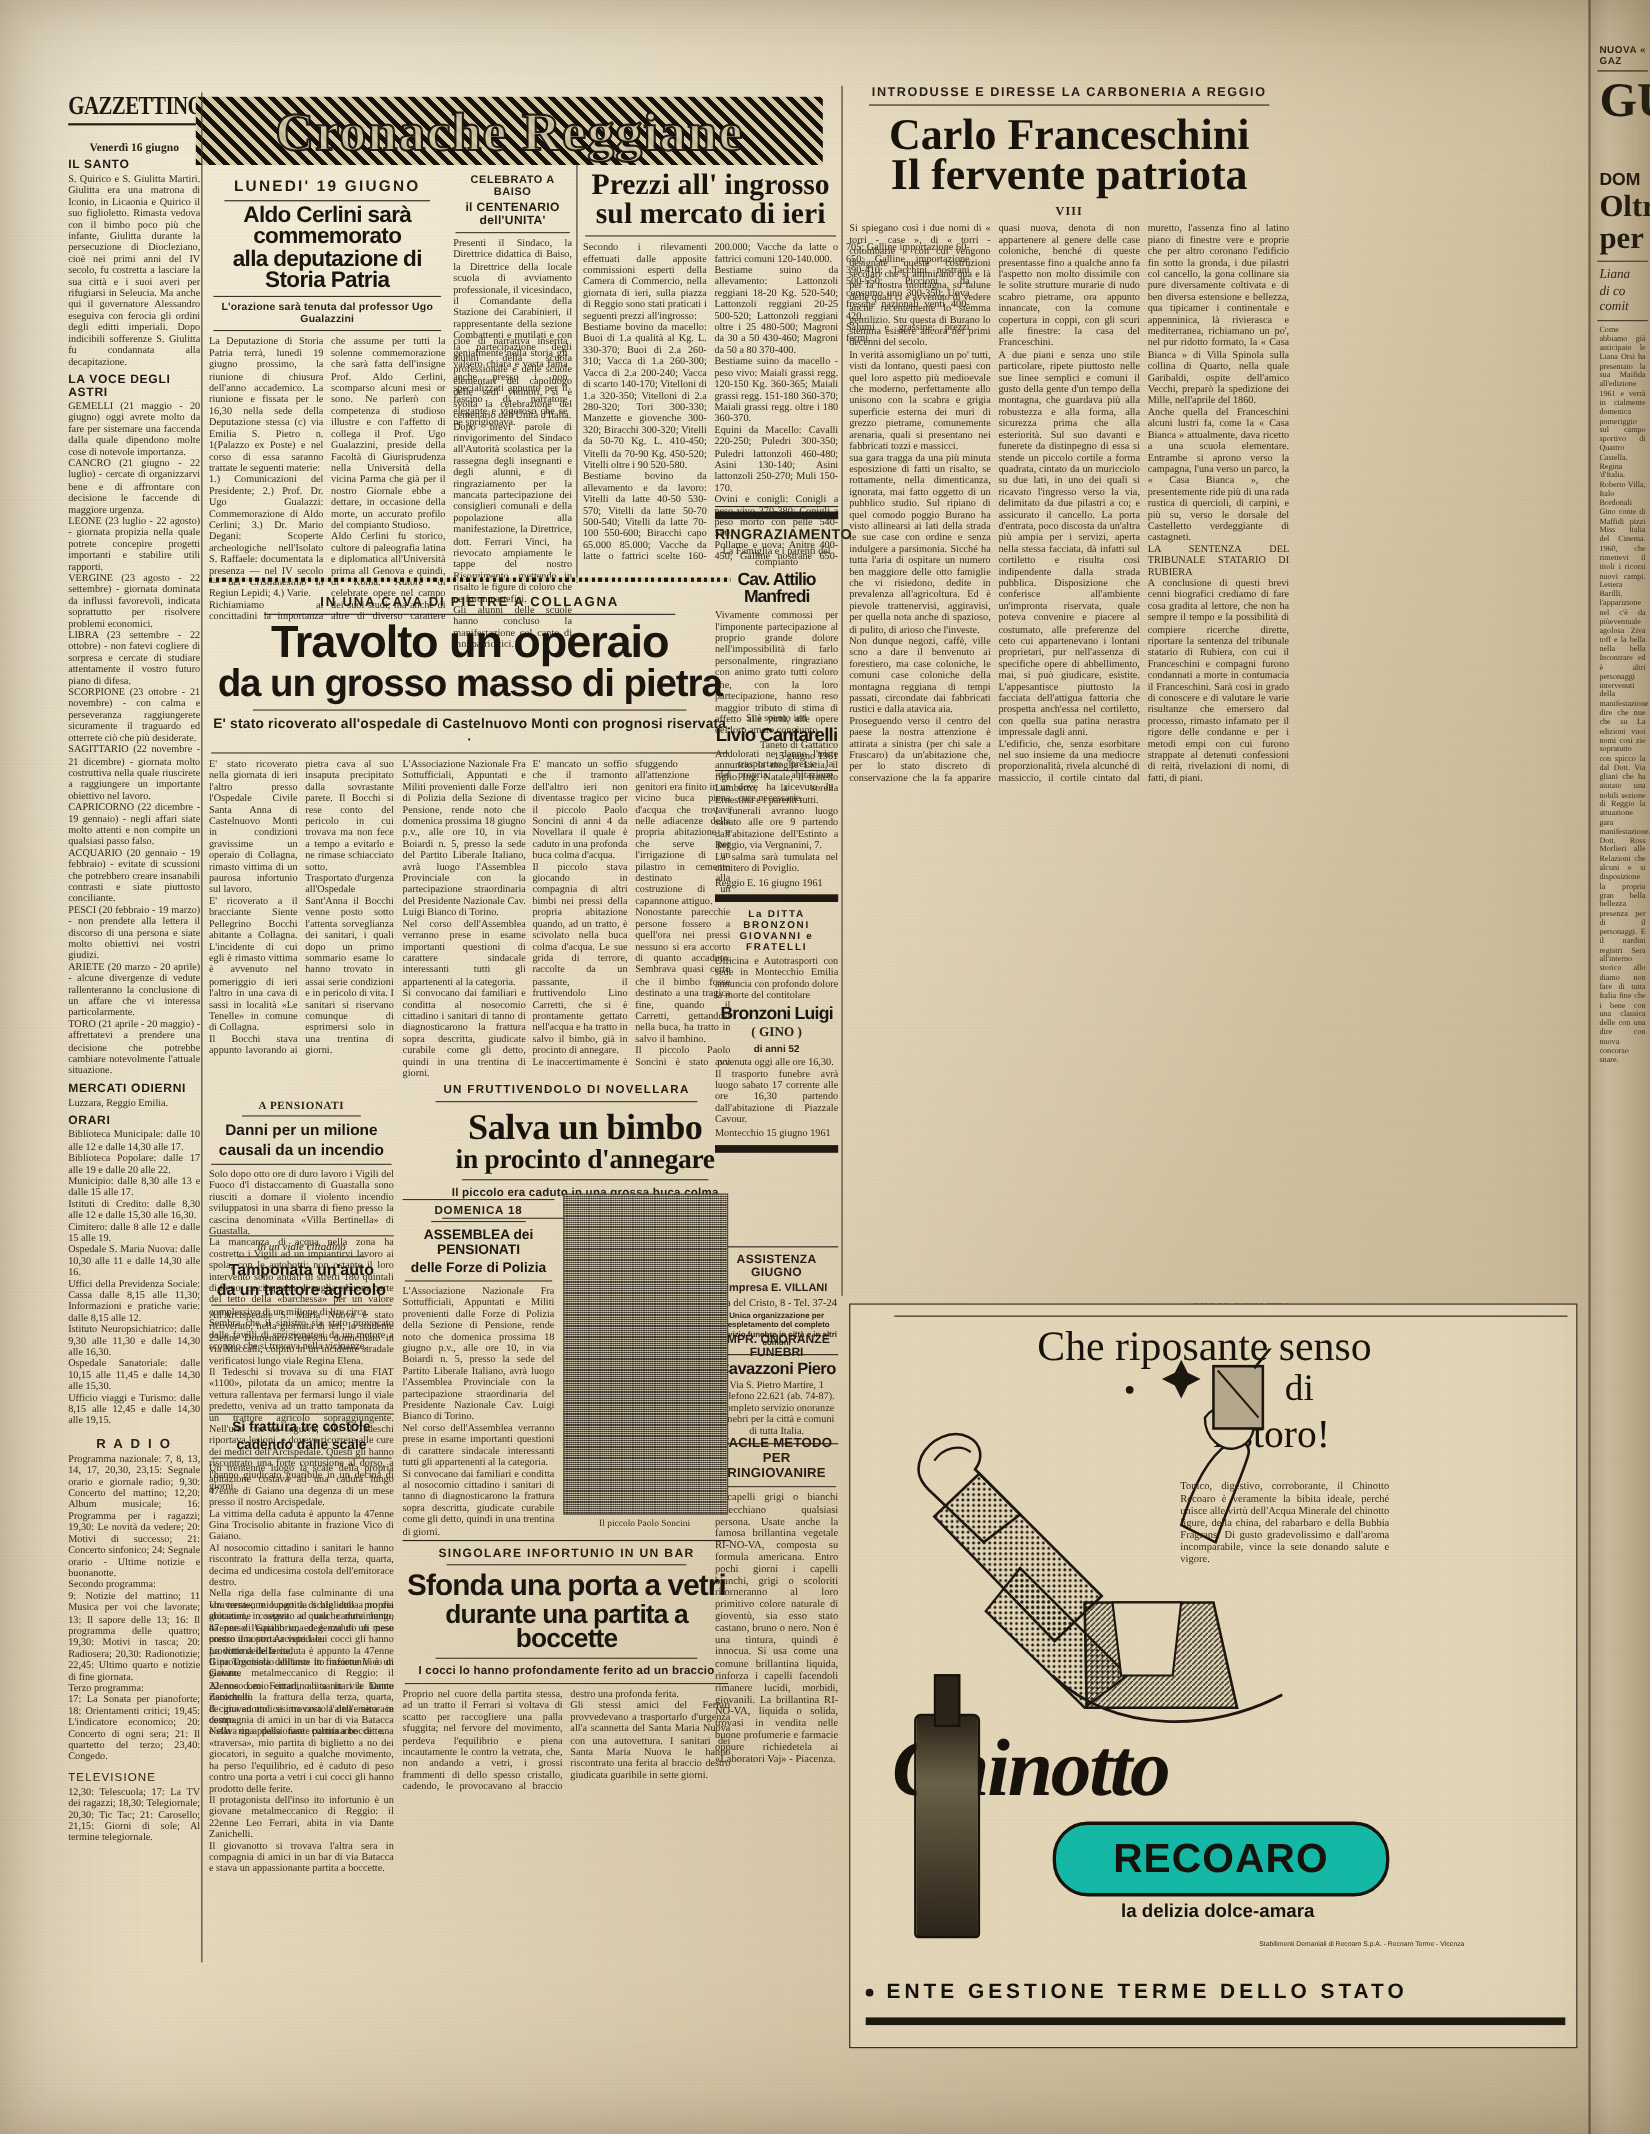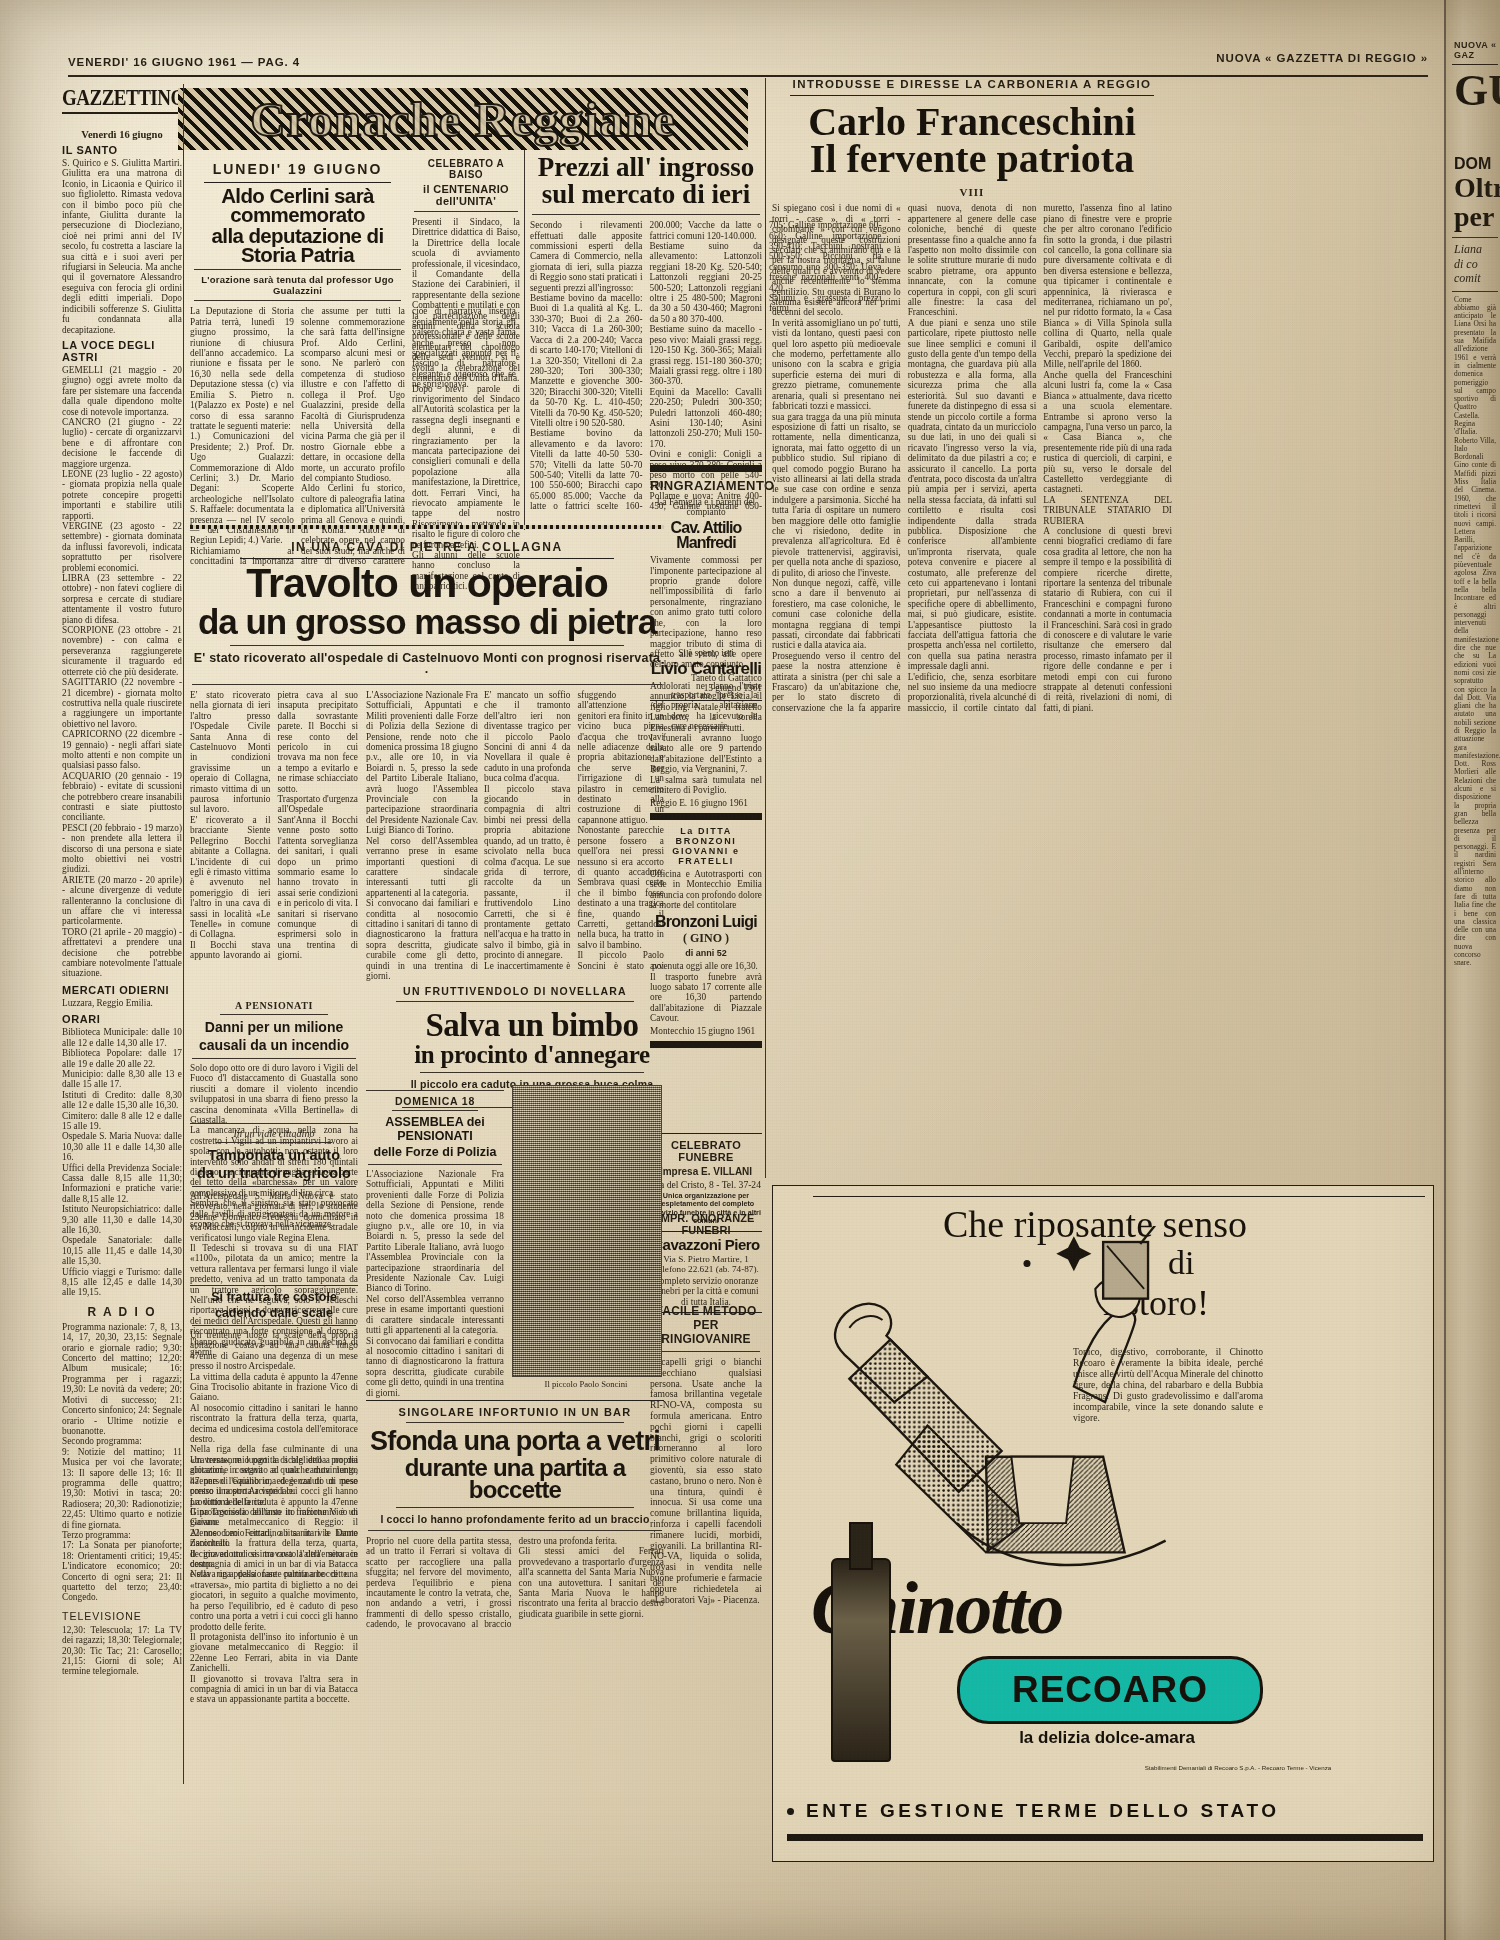--- a/index.html
+++ b/index.html
@@ -79,25 +79,20 @@
 
   
   .adbox{border:1.6px solid #241e15;}
   .blkbar{height:7px;background:#1e1911;}
 </style>
 </head>
 <body>
 
 <div id="page">
 
-  <div id="datebar">
-    <span id="datetxt">VENERDI' 16 GIUGNO 1961 — PAG. 4</span>
-    <span id="papername">NUOVA « GAZZETTA DI REGGIO »</span>
-    <div class="hr"></div>
-  </div>
 
   <div id="gazzettino">GAZZETTINO</div>
   <div class="sheet" style="left:62px;top:112px;width:120px;border-top:2.4px solid #241d13;"></div>
 
   <div id="banner">
     <div id="bannertext">Cronache Reggiane</div>
   </div>
 
   <div id="edge"></div>
   <div id="edgeinner">
@@ -227,21 +222,21 @@
     <div style="text-align:center;font-family:'Liberation Serif',serif;font-weight:700;font-size:12px;margin-top:2px;">( GINO )</div>
     <div style="text-align:center;font-family:'Liberation Sans',sans-serif;font-weight:700;font-size:9px;margin-top:2px;">di anni 52</div>
     <div class="txt" style="margin-top:3px;white-space:pre-line;">avvenuta oggi alle ore 16,30.
 Il trasporto funebre avrà luogo sabato 17 corrente alle ore 16,30 partendo dall'abitazione di Piazzale Cavour.</div>
     <div class="txt" style="text-indent:0;margin-top:2px;">Montecchio 15 giugno 1961</div>
     <div class="blkbar" style="margin-top:5px;"></div>
   </div>
 
   <div class="sheet" style="left:650px;top:1133px;width:112px;">
     <div class="rule" style="margin-bottom:5px;"></div>
-    <div class="kicker" style="font-size:11px;letter-spacing:.3px;">CELEBRATO FUNEBRE</div>
+    <div class="kicker" style="font-size:11px;letter-spacing:.3px;">ASSISTENZA GIUGNO</div>
     <div style="text-align:center;font-family:'Liberation Sans',sans-serif;font-weight:700;font-size:10px;margin-top:3px;">Impresa E. VILLANI</div>
     <div style="text-align:center;font-family:'Liberation Serif',serif;font-size:9.6px;margin-top:2px;">Via del Cristo, 8 - Tel. 37-24</div>
     <div style="text-align:center;font-family:'Liberation Sans',sans-serif;font-weight:700;font-size:7.2px;line-height:8.4px;margin-top:2px;">Unica organizzazione per l'espletamento del completo servizio funebre in città e in altri comuni</div>
     <div class="rule" style="margin-top:5px;"></div>
   </div>
 
   <div class="sheet" style="left:650px;top:1212px;width:112px;">
     <div class="kicker" style="font-size:11px;letter-spacing:0;">IMPR. ONORANZE FUNEBRI</div>
     <div class="hl" style="font-size:15px;text-align:center;margin-top:2px;letter-spacing:-.5px;">Cavazzoni Piero</div>
     <div style="text-align:center;font-family:'Liberation Serif',serif;font-size:9.2px;line-height:10px;margin-top:2px;">Via S. Pietro Martire, 1 Telefono 22.621 (ab. 74-87).</div>

